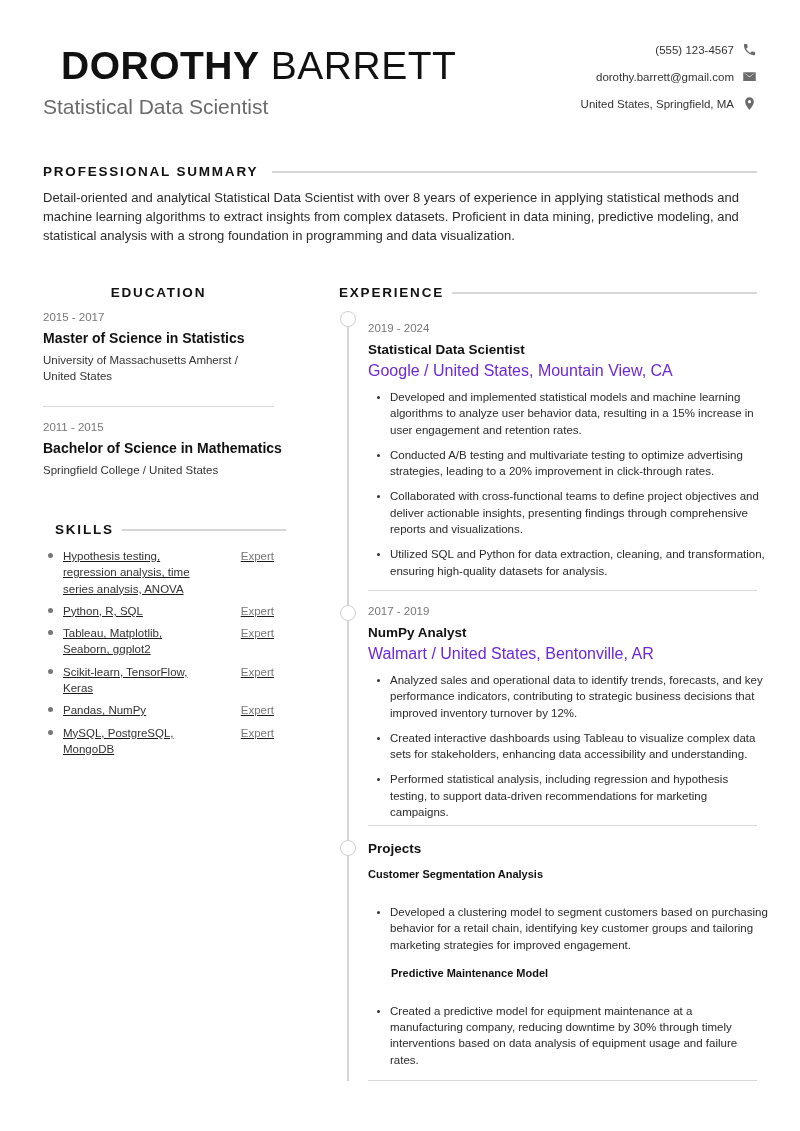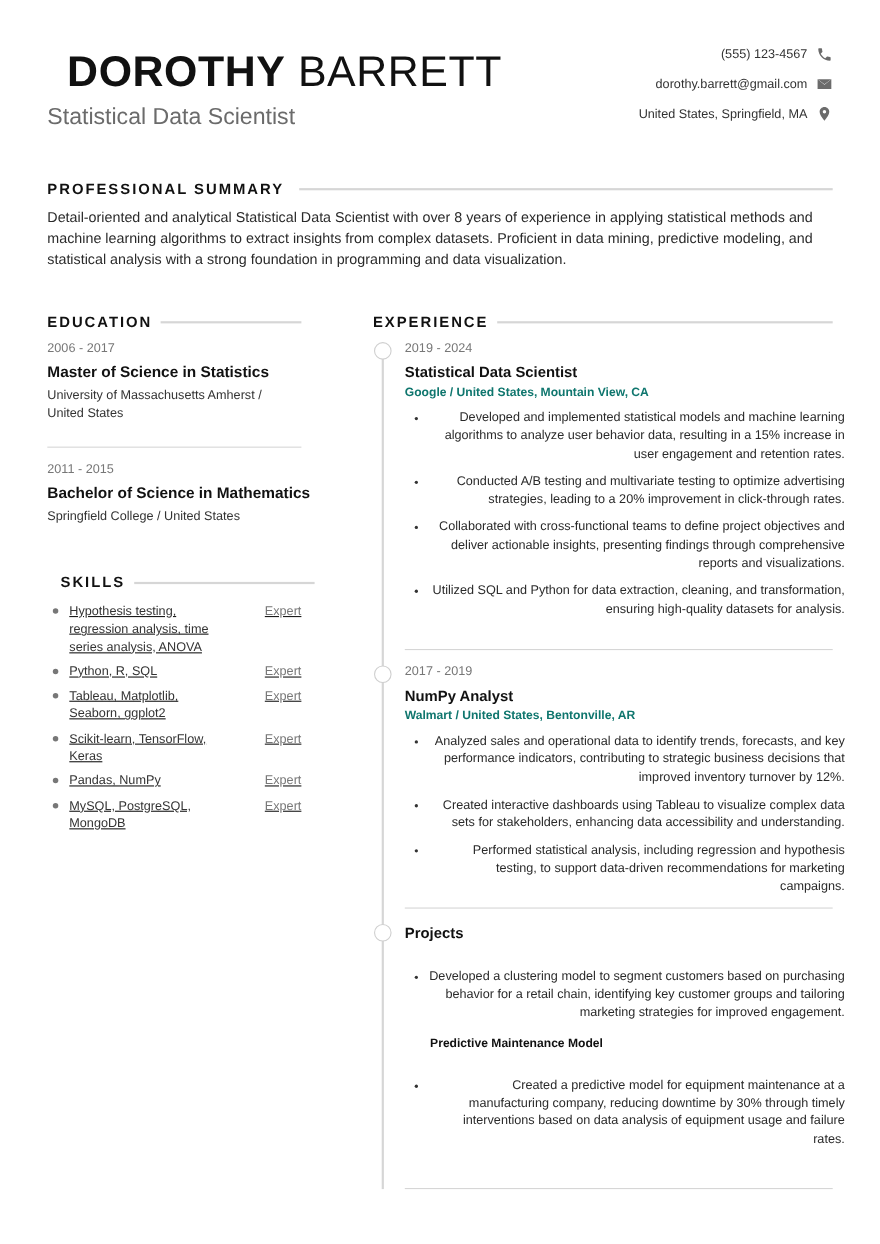--- a/index.html
+++ b/index.html
@@ -67,22 +67,22 @@
   .skill-level { font-size: 11.5px; color: #777; line-height: 16.3px; }
 
   
   .timeline-line { position: absolute; left: 347px; top: 326px; width: 2px; height: 755px; background: #d6d6d6; }
   .tl-dot {
     position: absolute; width: 16px; height: 16px; border-radius: 50%;
     border: 1.5px solid #cfcfcf; background: #fff; left: 340px;
   }
   .exp-block { position: absolute; left: 368px; width: 400px; }
   .exp-role { font-size: 13.5px; font-weight: 700; color: #111; margin-top: 8px; }
-  .exp-company { font-size: 11px; font-weight: 700; color: #0f766e; margin-top: 5px; }
-  .bullets { list-style: none; margin-top: 9px; text-align: right; }
+  .exp-company { font-size: 16px; font-weight: 400; color: #6d28d9; margin-top: 5px; }
+  .bullets { list-style: none; margin-top: 9px; }
   .bullets li {
     position: relative; padding-left: 22px; font-size: 11.5px; line-height: 16.3px;
     color: #2a2a2a; margin-bottom: 9px;
   }
   .bullets li::before {
     content: ""; position: absolute; left: 9px; top: 7px; width: 3px; height: 3px;
     background: #333; border-radius: 50%;
   }
   .exp-divider { position: absolute; left: 368px; width: 389px; height: 1px; background: #d6d6d6; }
 
@@ -128,27 +128,27 @@
       </span>
     </div>
   </div>
 
   <div class="sec-head" style="left:43px; top:164px; width:714px;gap:14px;">
     <span class="label">PROFESSIONAL SUMMARY</span>
     <span class="rule"></span>
   </div>
   <p class="summary">Detail-oriented and analytical Statistical Data Scientist with over 8 years of experience in applying statistical methods and machine learning algorithms to extract insights from complex datasets. Proficient in data mining, predictive modeling, and statistical analysis with a strong foundation in programming and data visualization.</p>
 
-  <div class="sec-head" style="left:43px; top:285px; width:231px;">
+  <div class="sec-head" style="left:43px; top:285px; width:231px;flex-direction:column;">
     <span class="label">EDUCATION</span>
     <span class="rule"></span>
   </div>
 
   <div class="edu-item" style="top:311px;">
-    <div class="date">2006 - 2017</div>
+    <div class="date">2015 - 2017</div>
     <div class="edu-degree">Master of Science in Statistics</div>
     <div class="edu-school">University of Massachusetts Amherst / United States</div>
   </div>
   <div class="edu-divider" style="top:406px;"></div>
   <div class="edu-item" style="top:421px;">
     <div class="date">2011 - 2015</div>
     <div class="edu-degree">Bachelor of Science in Mathematics</div>
     <div class="edu-school">Springfield College / United States</div>
   </div>
 
@@ -205,21 +205,21 @@
   <div class="sec-head" style="left:339px; top:285px; width:418px;">
     <span class="label">EXPERIENCE</span>
     <span class="rule"></span>
   </div>
 
   <div class="timeline-line"></div>
   <div class="tl-dot" style="top:311px;"></div>
   <div class="tl-dot" style="top:605px;"></div>
   <div class="tl-dot" style="top:840px;"></div>
 
-  <div class="exp-block" style="top:311px;">
+  <div class="exp-block" style="top:322px;">
     <div class="date">2019 - 2024</div>
     <div class="exp-role">Statistical Data Scientist</div>
     <div class="exp-company">Google / United States, Mountain View, CA</div>
     <ul class="bullets">
       <li>Developed and implemented statistical models and machine learning algorithms to analyze user behavior data, resulting in a 15% increase in user engagement and retention rates.</li>
       <li>Conducted A/B testing and multivariate testing to optimize advertising strategies, leading to a 20% improvement in click-through rates.</li>
       <li>Collaborated with cross-functional teams to define project objectives and deliver actionable insights, presenting findings through comprehensive reports and visualizations.</li>
       <li>Utilized SQL and Python for data extraction, cleaning, and transformation, ensuring high-quality datasets for analysis.</li>
     </ul>
   </div>
@@ -232,20 +232,21 @@
     <ul class="bullets">
       <li>Analyzed sales and operational data to identify trends, forecasts, and key performance indicators, contributing to strategic business decisions that improved inventory turnover by 12%.</li>
       <li>Created interactive dashboards using Tableau to visualize complex data sets for stakeholders, enhancing data accessibility and understanding.</li>
       <li>Performed statistical analysis, including regression and hypothesis testing, to support data-driven recommendations for marketing campaigns.</li>
     </ul>
   </div>
   <div class="exp-divider" style="top:825px;"></div>
 
   <div class="exp-block" style="top:841px;">
     <div class="proj-title">Projects</div>
+    <div class="proj-name" style="margin-top:12px;">Customer Segmentation Analysis</div>
     <ul class="bullets" style="margin-top:24px;">
       <li>Developed a clustering model to segment customers based on purchasing behavior for a retail chain, identifying key customer groups and tailoring marketing strategies for improved engagement.</li>
     </ul>
     <div class="proj-name" style="margin-top:14px;padding-left:23px;">Predictive Maintenance Model</div>
     <ul class="bullets" style="margin-top:24px;">
       <li>Created a predictive model for equipment maintenance at a manufacturing company, reducing downtime by 30% through timely interventions based on data analysis of equipment usage and failure rates.</li>
     </ul>
   </div>
   <div class="exp-divider" style="top:1080px;"></div>
 

